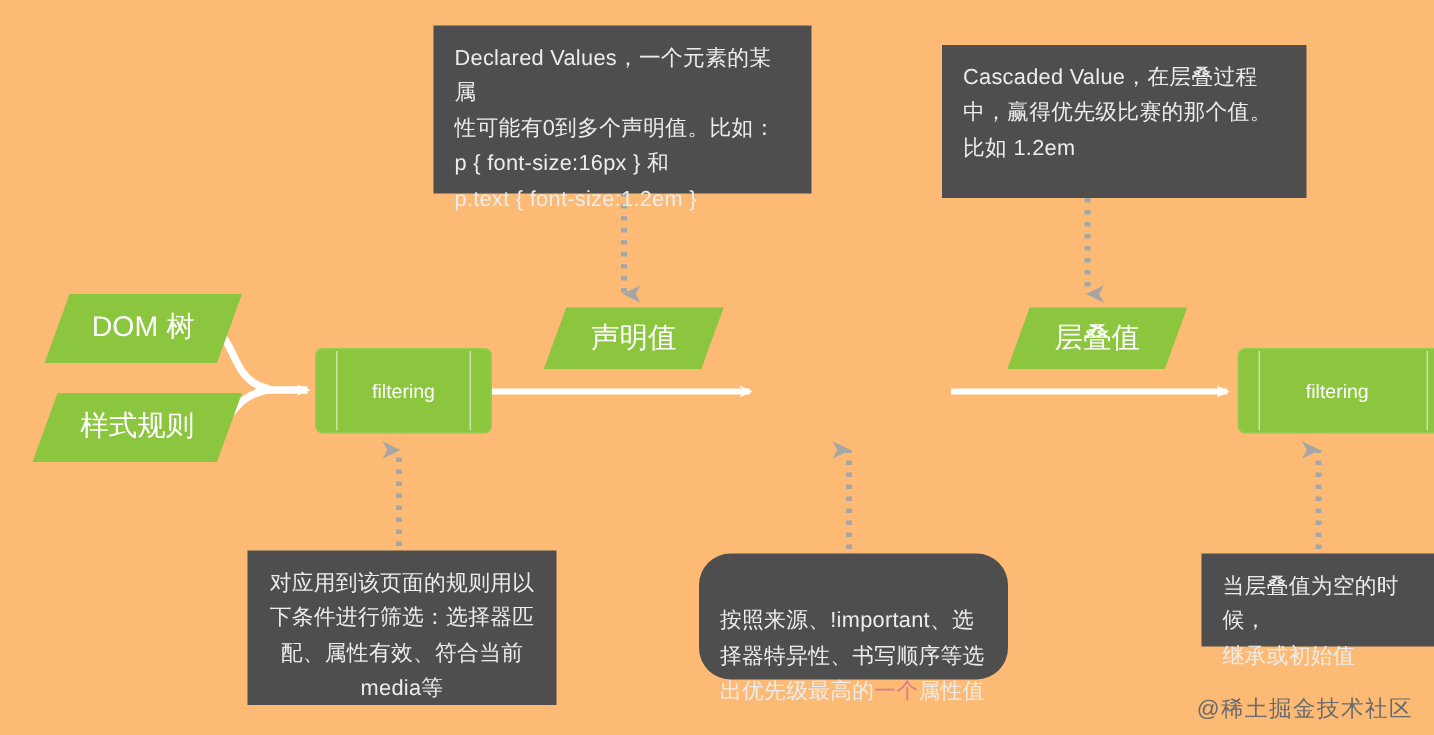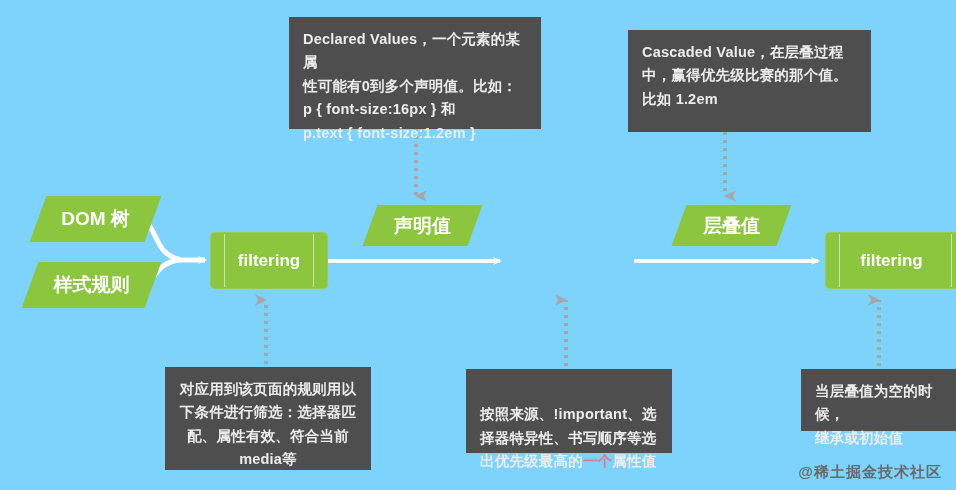--- a/index.html
+++ b/index.html
@@ -4,24 +4,23 @@
 <style>
   html, body {
     margin: 0;
     padding: 0;
     background: #000;
   }
   #stage {
     position: relative;
     width: 956px;
     height: 490px;
-    background: #7dd3fc;
+    background: #fdba74;
     overflow: hidden;
     font-family: "Liberation Sans", "DejaVu Sans", sans-serif;
-    font-weight: bold;
   }
 
   
   .note {
     position: absolute;
     background: #4e4e4e;
     color: #ececec;
     font-size: 14.5px;
     line-height: 1.62;
     padding: 11px 14px 12px 14px;
@@ -31,21 +30,21 @@
   }
   .note .hl { color: #e0788d; }
 
   
   .proc {
     position: absolute;
     background: #8cc63f;
     border-radius: 5px;
     box-sizing: border-box;
     color: #ffffff;
-    font-size: 17px;
+    font-size: 13px;
     display: flex;
     align-items: center;
     justify-content: center;
     box-shadow: 0 0 0 1px rgba(255,255,255,0.10) inset;
   }
   .proc::before, .proc::after {
     content: "";
     position: absolute;
     top: 2px;
     bottom: 2px;
@@ -163,21 +162,21 @@
 
   <div class="para center" style="left:679px; top:205px; width:105px; height:41px;">
     <span class="ptxt">层叠值</span>
   </div>
 
   <div class="note" style="left:165px; top:367px; width:206px; height:103px;text-align:center;">对应用到该页面的规则用以
 下条件进行筛选：选择器匹
 配、属性有效、符合当前
 media等</div>
 
-  <div class="note" style="left:466px; top:369px; width:206px; height:84px;">
+  <div class="note" style="left:466px; top:369px; width:206px; height:84px;border-radius:21px;">
     <span>按照来源、!important、选
 择器特异性、书写顺序等选
 出优先级最高的</span><span class="hl">一个</span><span>属性值</span>
   </div>
 
   <div class="note" style="left:801px; top:369px; width:173px; height:62px;">当层叠值为空的时候，
 继承或初始值</div>
 
   <div class="watermark">@稀土掘金技术社区</div>
 

